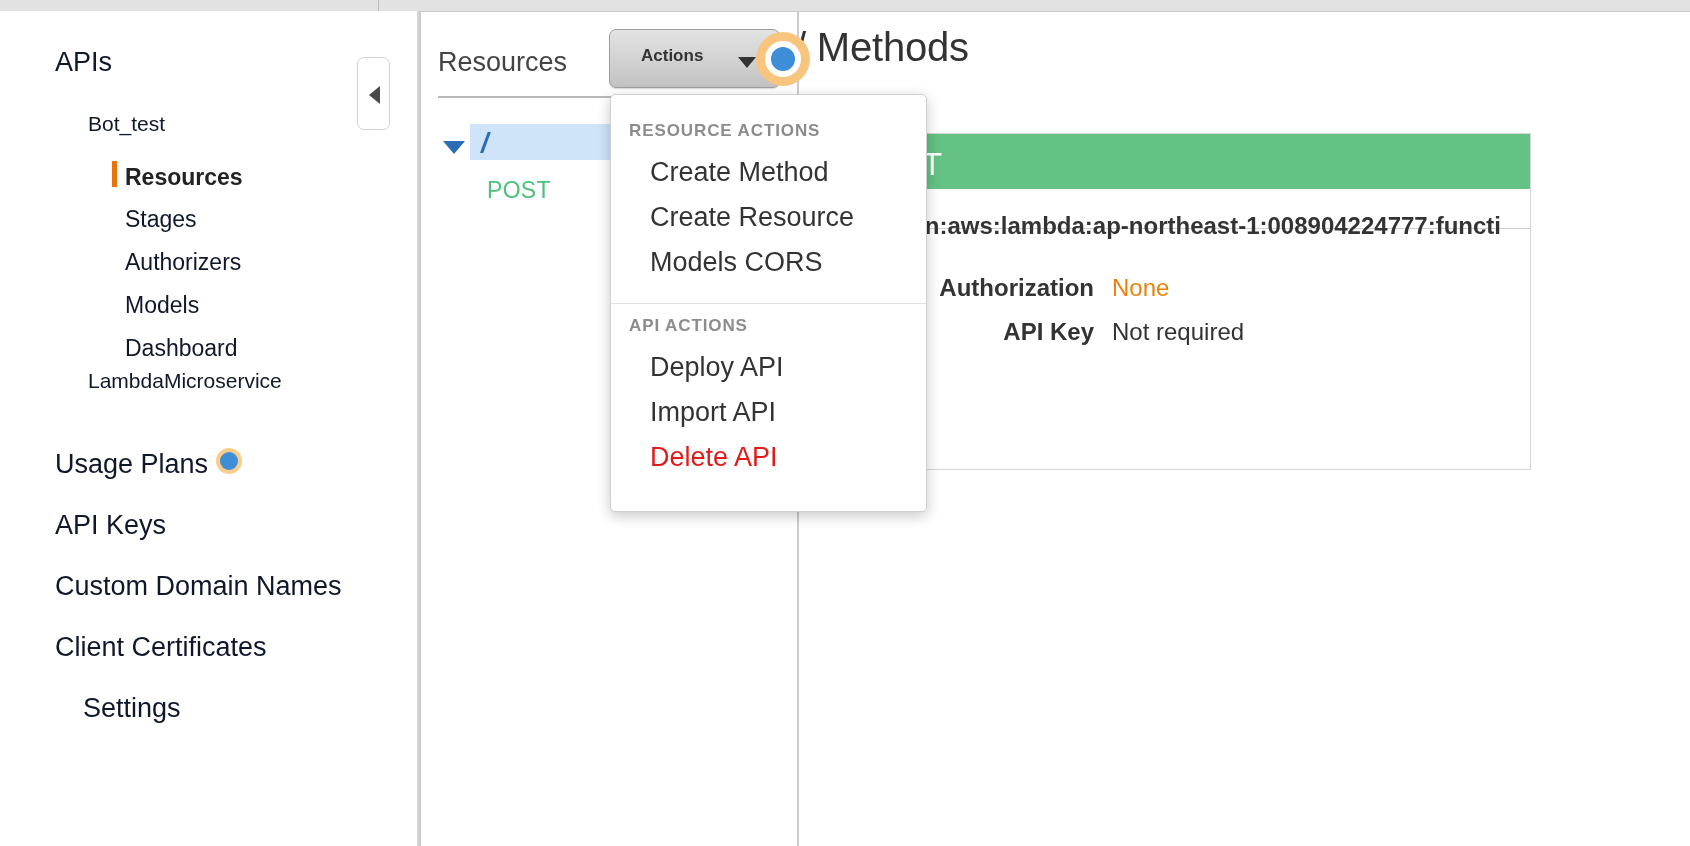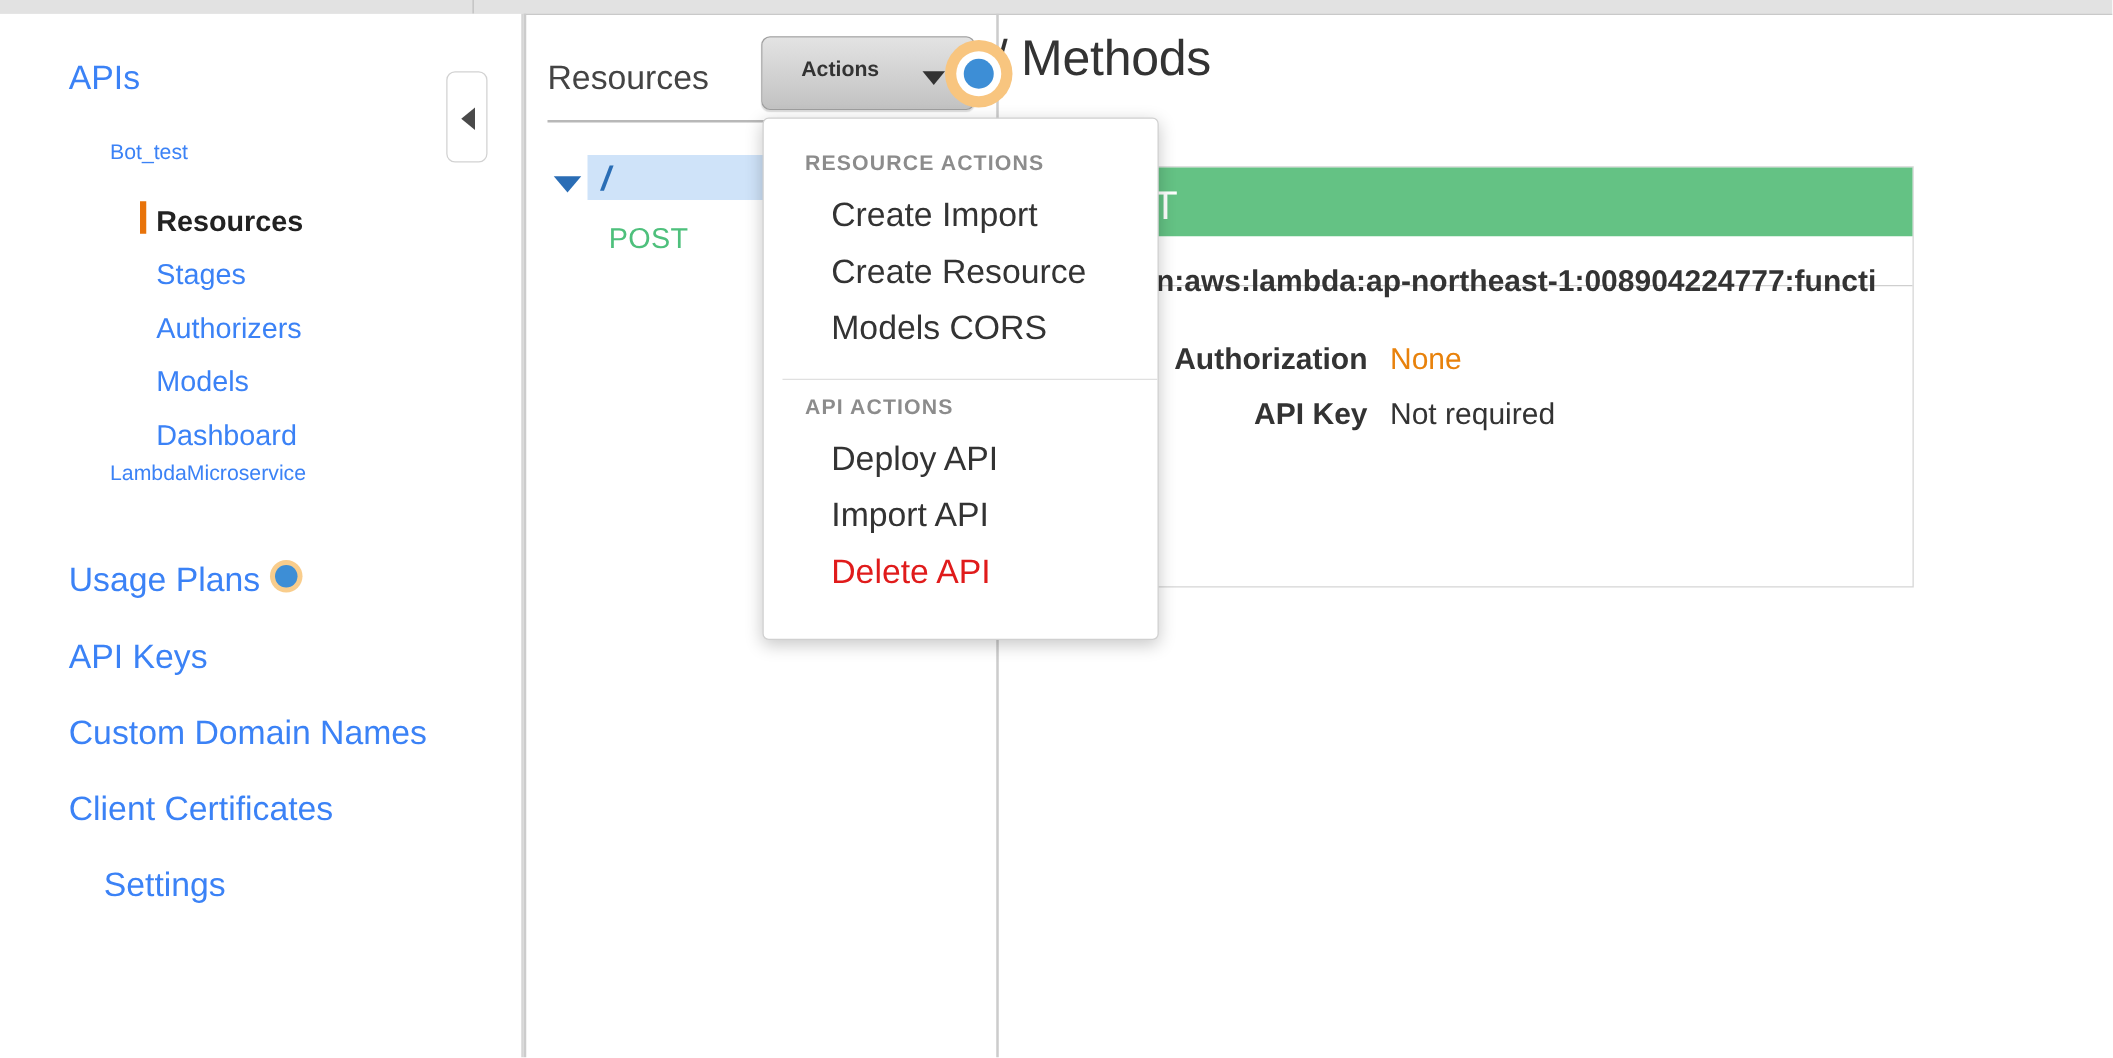--- a/index.html
+++ b/index.html
@@ -38,26 +38,26 @@
     position: absolute;
     left: 0; top: 11px;
     width: 419px; height: 835px;
     background: #ffffff;
     border-right: 2px solid #d6d6d6;
     box-sizing: border-box;
   }
   .nav-item {
     position: absolute;
     white-space: nowrap;
-    color: #3b82f6;
+    color: #0f172a;
     font-size: 26px;
     line-height: 1;
   }
   .nav-level-0 { left: 55px; font-size: 27px; }
-  .nav-level-1 { left: 88px; font-size: 17px; }
+  .nav-level-1 { left: 88px; font-size: 21px; }
   .nav-level-2 { left: 125px; font-size: 23px; }
   .nav-item.selected {
     font-weight: bold;
     color: #222222;
   }
   .nav-marker {
     position: absolute;
     left: 112px;
     width: 5px;
     height: 26px;
@@ -283,21 +283,20 @@
     position: absolute;
     left: 610px; top: 94px;
     width: 317px; height: 418px;
     background: #ffffff;
     border: 1px solid #d0d0d0;
     border-radius: 5px;
     box-shadow: 0 4px 14px rgba(0,0,0,0.22);
     box-sizing: border-box;
     z-index: 60;
     padding-top: 18px;
-    padding-left: 15px;
   }
   .dd-section-title {
     font-size: 17px;
     font-weight: bold;
     color: #8c8c8c;
     letter-spacing: 0.9px;
     padding: 8px 0 10px 18px;
   }
   .dd-item {
     font-size: 27px;
@@ -374,21 +373,21 @@
       </div>
       <div class="prop-row" style="top: 184px;">
         <span class="prop-label">API Key</span>
         <span class="prop-value value-plain">Not required</span>
       </div>
     </div>
 </div>
 
 <div class="dropdown" id="dropdown">
     <div class="dd-section-title">RESOURCE ACTIONS</div>
-    <div class="dd-item">Create Import</div>
+    <div class="dd-item">Create Method</div>
     <div class="dd-item">Create Resource</div>
     <div class="dd-item">Models CORS</div>
     <div class="dd-divider"></div>
     <div class="dd-section-title">API ACTIONS</div>
     <div class="dd-item">Deploy API</div>
     <div class="dd-item">Import API</div>
     <div class="dd-item danger">Delete API</div>
   </div>
 
 <div class="cursor-ring">

